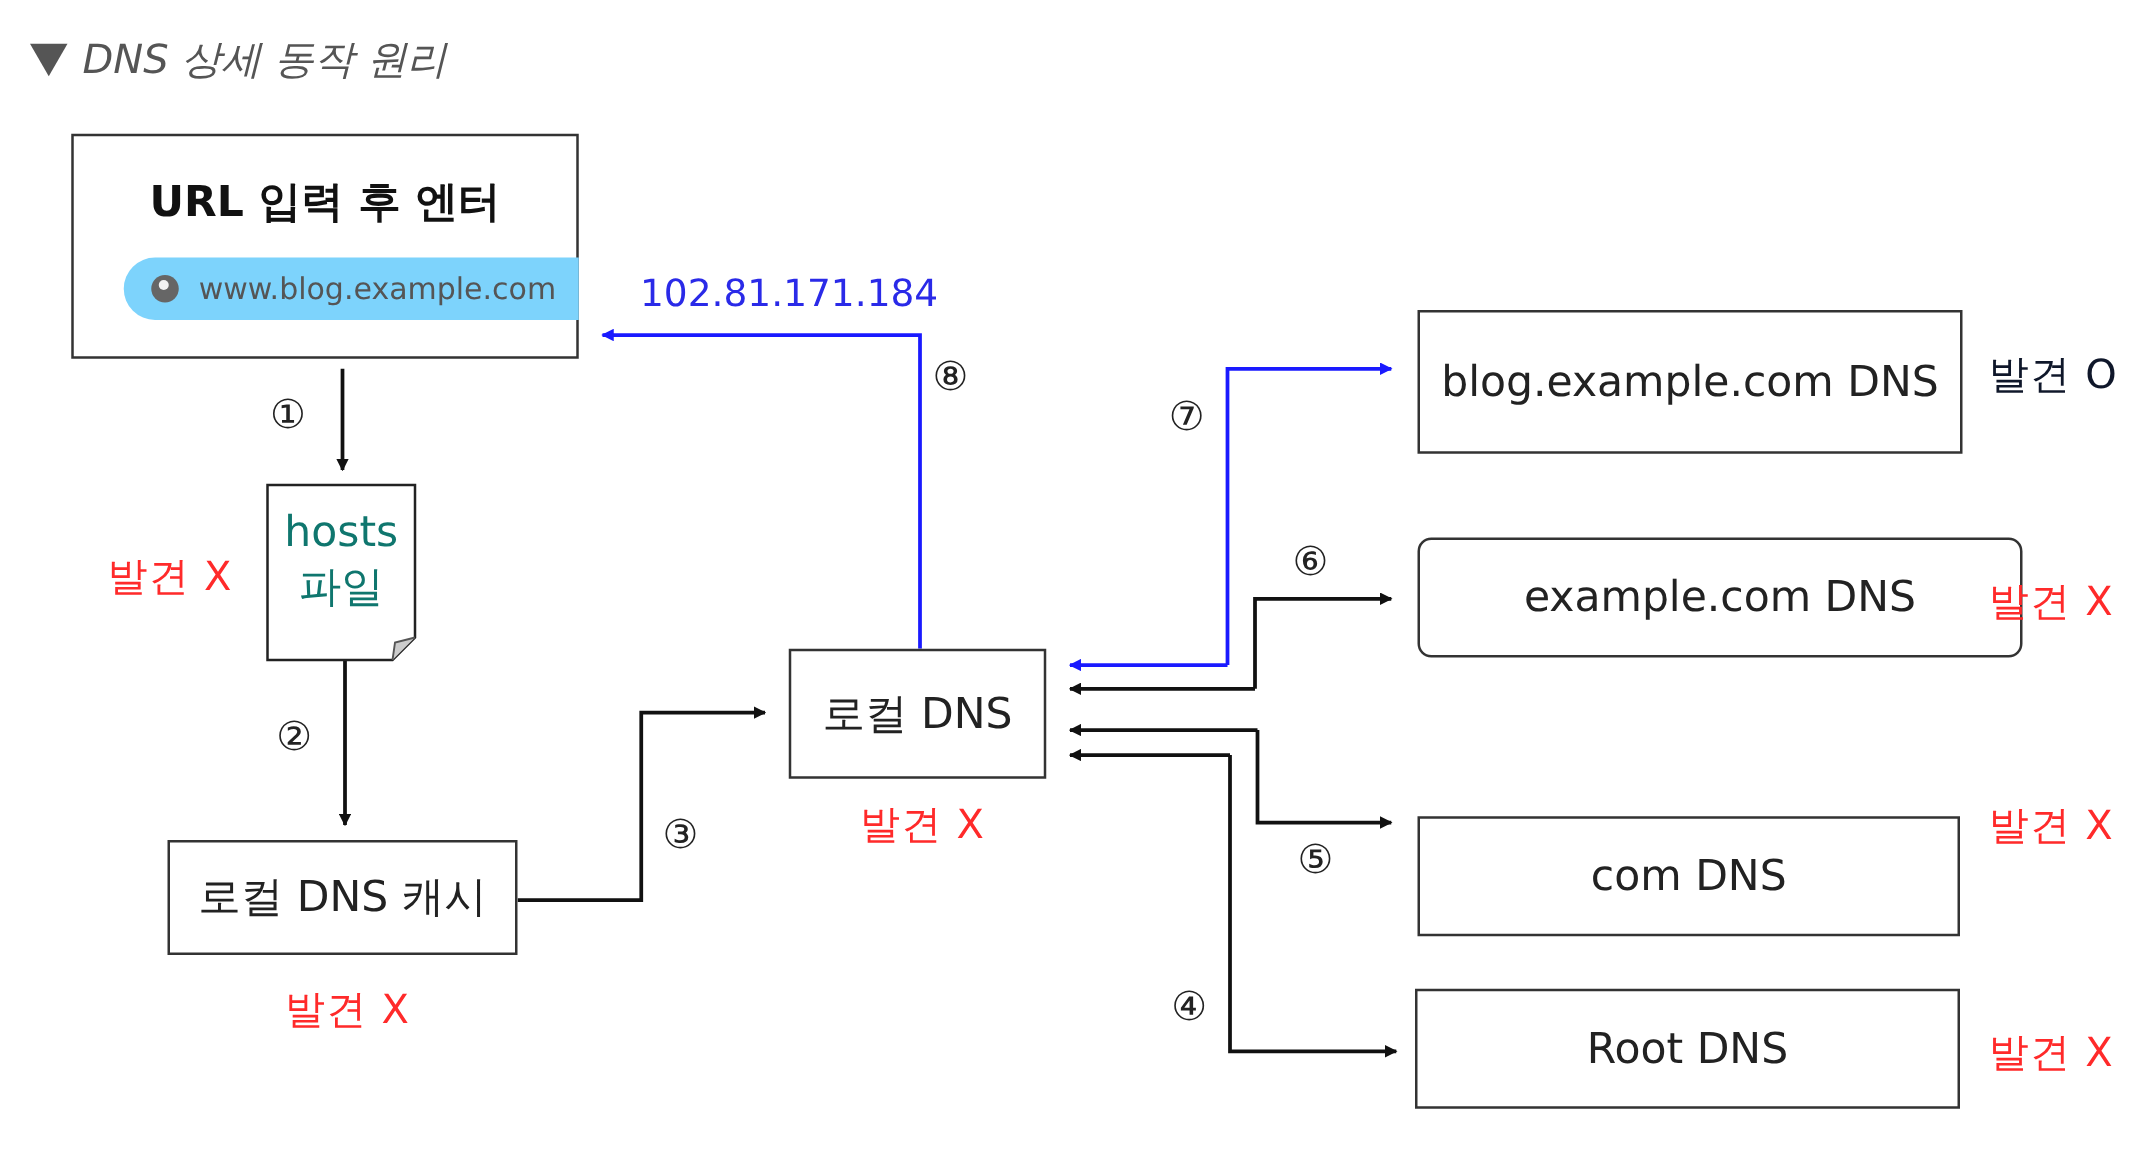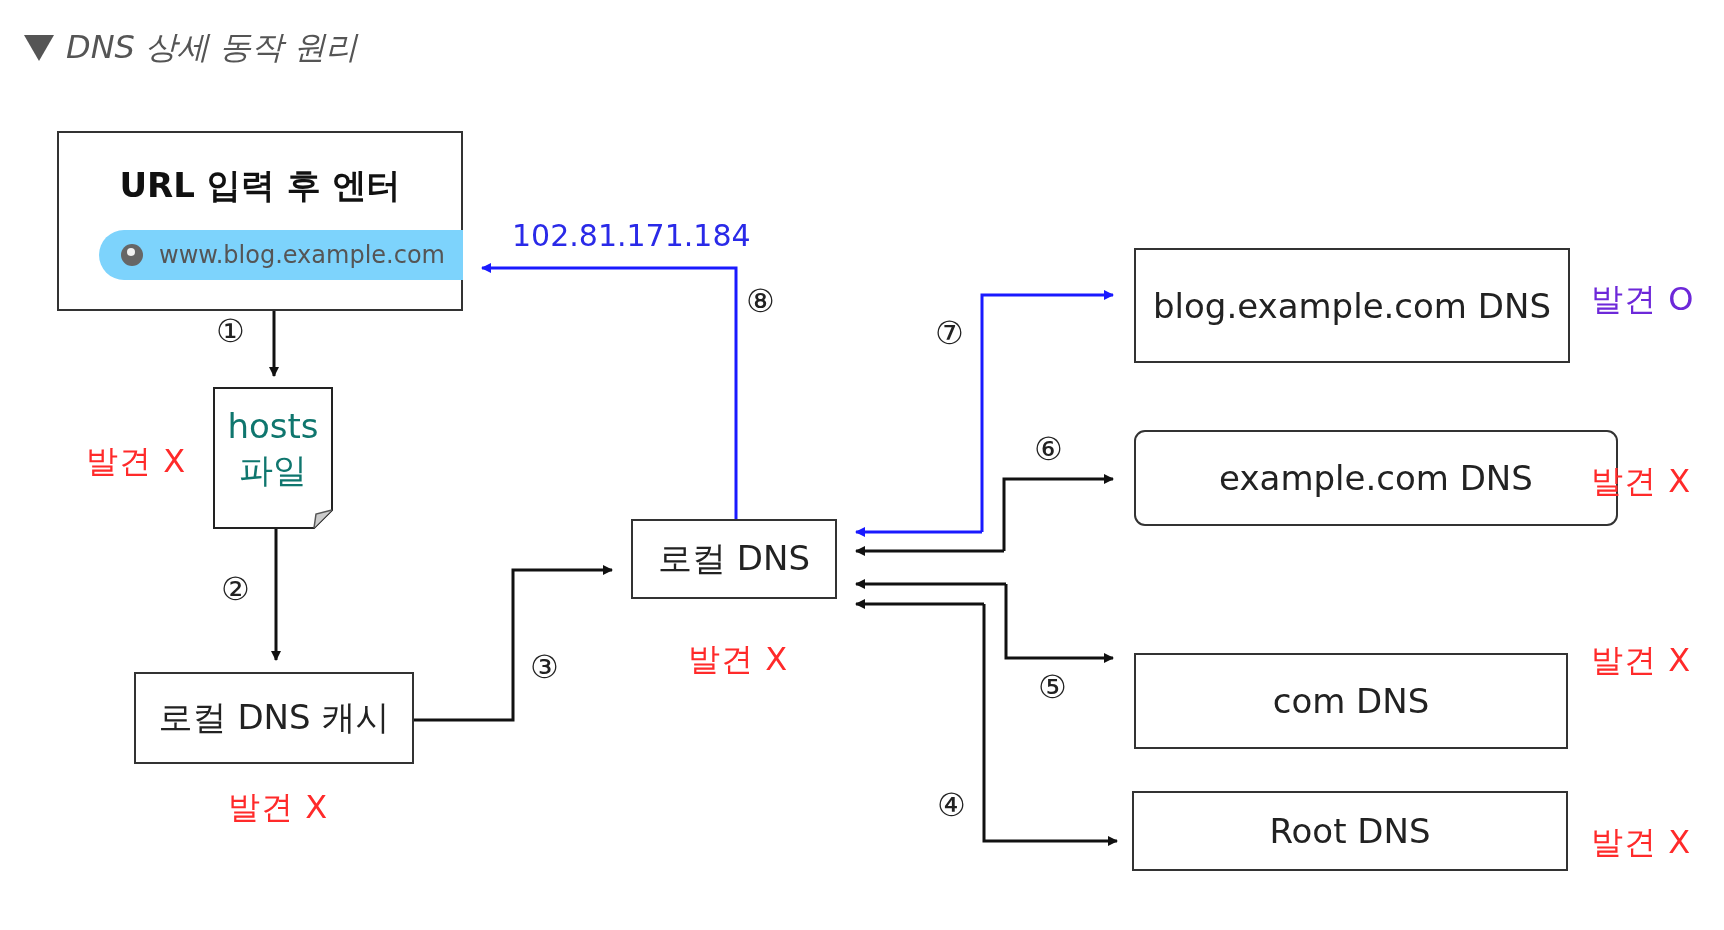--- a/index.html
+++ b/index.html
@@ -9,21 +9,21 @@
   .box { position:absolute; border:2px solid #333333; background:#fff; box-sizing:border-box; display:flex; align-items:center; justify-content:center; color:#222; font-size:34px; }
   .url-box { flex-direction:column; justify-content:flex-start; }
   .url-title { font-weight:bold; font-size:34px; margin-top:30px; color:#111; }
   .urlbar { position:absolute; left:40px; top:97px; right:-2px; height:50px; background:#7dd3fc; border-radius:25px 0 0 25px; display:flex; align-items:center; font-size:24px; color:#555; }
   .globe { width:22px; height:22px; border-radius:50%; background:#666; margin:0 16px 0 22px; position:relative; }
   .globe::after { content:""; position:absolute; left:6px; top:4px; width:8px; height:8px; border-radius:50%; background:#f1f1f1; }
   .hosts { position:absolute; left:214px; top:388px; width:118px; height:140px; }
   .hosts-text { position:absolute; left:0; top:16px; width:118px; text-align:center; font-size:34px; line-height:44px; color:#0f766e; }
   .found { position:absolute; font-size:32px; letter-spacing:1px; }
   .red { color:#ff2a2a; }
-  .blue { color:#6d28d9; }
+  .blue { color:#0f172a; }
   .num { position:absolute; font-size:32px; color:#222; font-family:"DejaVu Sans", sans-serif; }
   .ip { position:absolute; left:512px; top:218px; font-size:30px; color:#2a2ae8; }
   svg.lines { position:absolute; left:0; top:0; }
 </style>
 </head>
 <body>
 
 <div class="title">
   <span class="tri"></span>
   <span>DNS 상세 동작 원리</span>
@@ -56,42 +56,42 @@
   <path d="M1006,584 L1006,658 L1113,658" stroke="#111" stroke-width="3" fill="none" marker-end="url(#ab)"></path>
   <path d="M1006,584 L856,584" stroke="#111" stroke-width="3" fill="none" marker-end="url(#ab)"></path>
 
   <path d="M984,604 L984,841 L1117,841" stroke="#111" stroke-width="3" fill="none" marker-end="url(#ab)"></path>
   <path d="M984,604 L856,604" stroke="#111" stroke-width="3" fill="none" marker-end="url(#ab)"></path>
 
   <path d="M214,388 L332,388 L332,510 L314,528 L214,528 Z" stroke="#222" stroke-width="2" fill="#fff"></path>
   <path d="M314,528 L316,514 L332,510" stroke="#555" stroke-width="1.5" fill="#ccc"></path>
 </svg>
 
-<div class="box url-box" style="left:57px;top:131px;width:406px;height:180px;">
+<div class="box url-box" style="left:57px;top:107px;width:406px;height:180px;">
   <div class="url-title">URL 입력 후 엔터</div>
   <div class="urlbar">
     <span class="globe"></span>
     <span>www.blog.example.com</span>
   </div>
 </div>
 
 <div class="hosts">
   <div class="hosts-text">
     <div>hosts</div>
     <div>파일</div>
   </div>
 </div>
 <div class="found red" style="left:86px;top:440px;">발견 X</div>
 
 <div class="box" style="left:134px;top:672px;width:280px;height:92px;">
   <span>로컬 DNS 캐시</span>
 </div>
 <div class="found red" style="left:228px;top:786px;">발견 X</div>
 
-<div class="box" style="left:631px;top:519px;width:206px;height:80px;">
+<div class="box" style="left:631px;top:519px;width:206px;height:104px;">
   <span>로컬 DNS</span>
 </div>
 <div class="found red" style="left:688px;top:638px;">발견 X</div>
 
 <div class="ip">102.81.171.184</div>
 
 <div class="box" style="left:1134px;top:248px;width:436px;height:115px;">
   <span>blog.example.com DNS</span>
 </div>
 <div class="found blue" style="left:1591px;top:278px;">발견 O</div>
@@ -99,21 +99,21 @@
 <div class="box" style="left:1134px;top:430px;width:484px;height:96px;border-radius:11px;">
   <span>example.com DNS</span>
 </div>
 <div class="found red" style="left:1591px;top:460px;">발견 X</div>
 
 <div class="box" style="left:1134px;top:609px;width:434px;height:96px;margin-top:44px;">
   <span>com DNS</span>
 </div>
 <div class="found red" style="left:1591px;top:639px;">발견 X</div>
 
-<div class="box" style="left:1132px;top:791px;width:436px;height:80px;align-items:center;">
+<div class="box" style="left:1132px;top:791px;width:436px;height:96px;align-items:center;">
   <span>Root DNS</span>
 </div>
 <div class="found red" style="left:1591px;top:821px;">발견 X</div>
 
 <div class="num" style="left:216px;top:312px;">①</div>
 <div class="num" style="left:221px;top:570px;">②</div>
 <div class="num" style="left:530px;top:648px;">③</div>
 <div class="num" style="left:937px;top:786px;">④</div>
 <div class="num" style="left:1038px;top:668px;">⑤</div>
 <div class="num" style="left:1034px;top:430px;">⑥</div>

